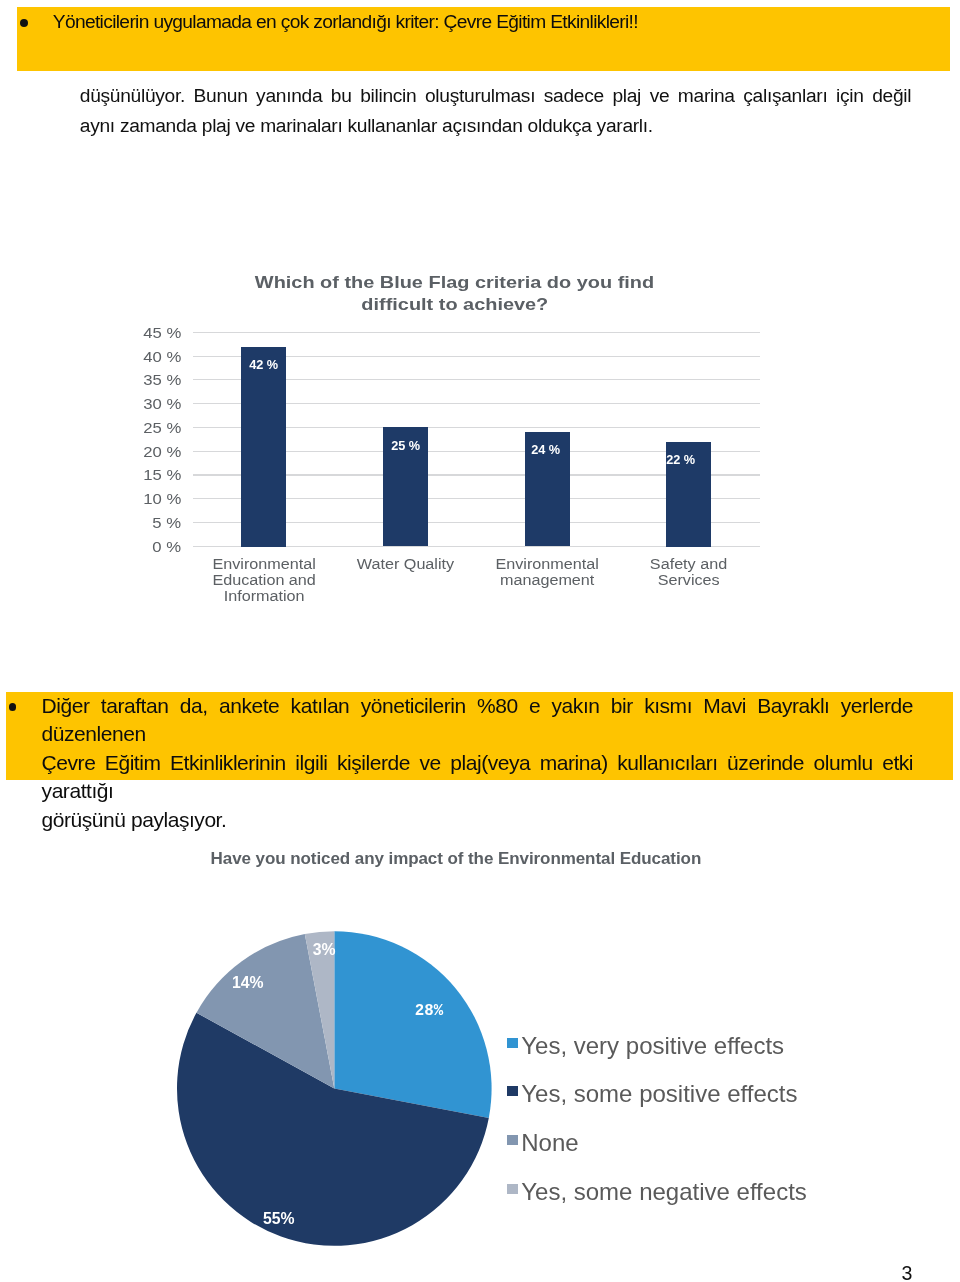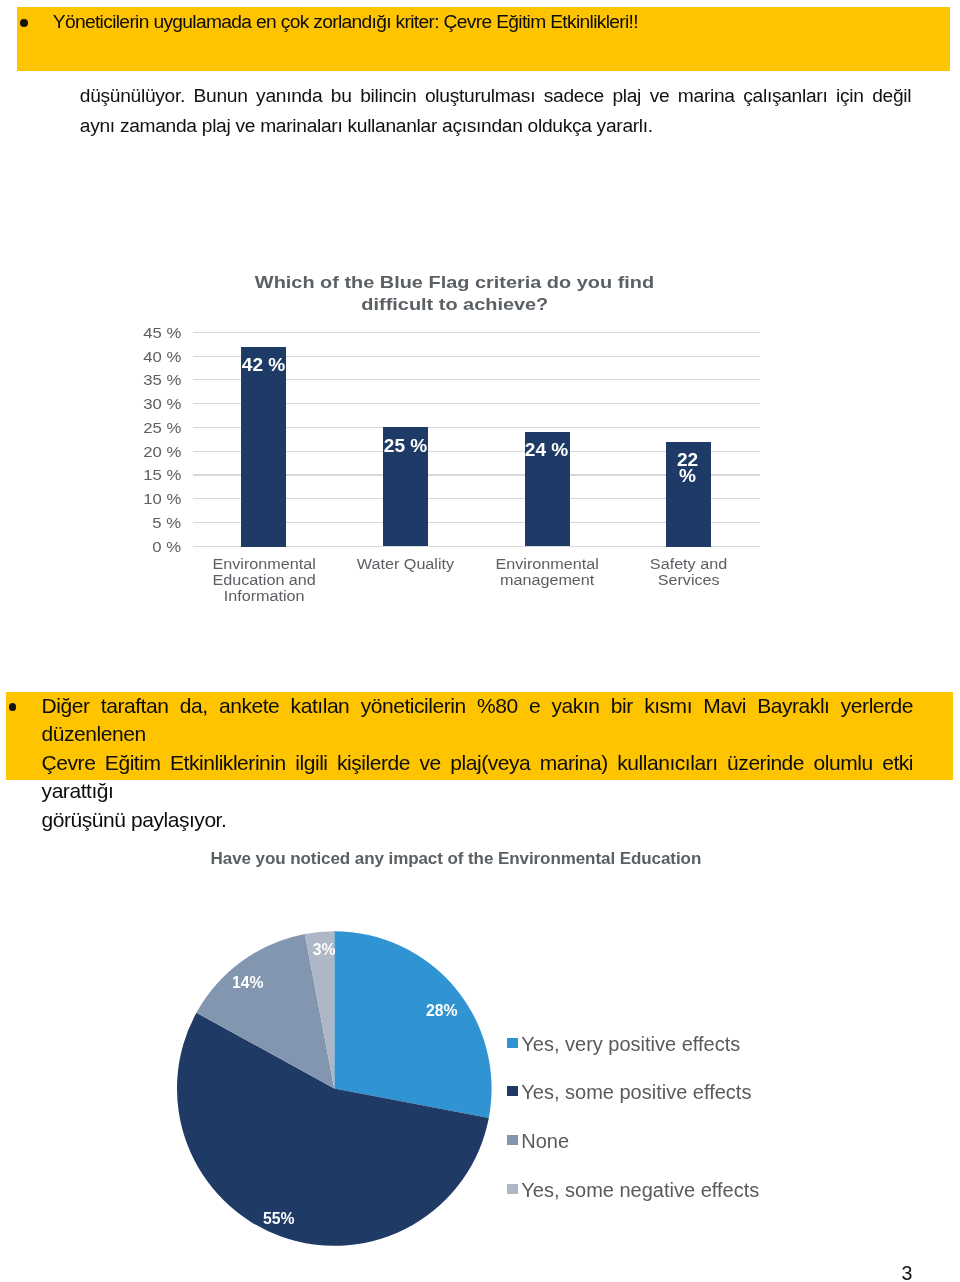--- a/index.html
+++ b/index.html
@@ -35,35 +35,35 @@
   .bar-chart{position:absolute;left:0;top:255px;width:960px;height:380px;
     font-family:"Liberation Sans",sans-serif;color:#595f63;}
   .bc-title{position:absolute;left:0;top:17.3px;width:909px;text-align:center;
     font-size:17px;font-weight:bold;line-height:21.6px;color:#5b6065;}
   .bc-title span{display:inline-block;transform:scaleX(1.171);transform-origin:center;}
   .bc-plot{position:absolute;left:0;top:0;width:960px;height:300px;}
   .bc-ylabel{position:absolute;text-align:right;font-size:14.6px;color:#5c6064;line-height:15px;}
   .bc-ylabel span{display:inline-block;transform:scaleX(1.145);transform-origin:100% 50%;}
   .gl{position:absolute;height:1.2px;background:#d7d8da;}
   .bar{position:absolute;background:#21386a;}
-  .bar-val{position:absolute;color:#fff;font-weight:bold;font-size:18px;line-height:16px;}
+  .bar-val{position:absolute;color:#fff;font-weight:bold;font-size:12px;line-height:16px;}
   .bar-val span{display:inline-block;transform:scaleX(1.06);transform-origin:center;}
   .bc-xlabel{position:absolute;text-align:center;font-size:14.45px;color:#5c6064;line-height:15.85px;}
   .bc-xlabel span{display:inline-block;transform:scaleX(1.12);transform-origin:center;}
 
   
   .pie-chart{position:absolute;left:0;top:835px;width:960px;height:430px;
     font-family:"Liberation Sans",sans-serif;}
   .pc-title{position:absolute;left:154.9px;top:13.7px;width:602px;text-align:center;
     font-size:17px;font-weight:bold;line-height:19.2px;color:#5b6065;letter-spacing:-0.075px;}
   .pc-canvas{position:absolute;left:0;top:0;width:960px;height:430px;}
   .pc-legend{position:absolute;left:0;top:0;width:0;height:0;}
   .lg-item{position:absolute;display:flex;align-items:flex-start;}
   .lg-sw{width:11.3px;height:10.2px;display:inline-block;}
-  .lg-tx{margin-left:3.2px;font-size:20px;color:#5a5a5a;line-height:1;white-space:nowrap;position:relative;top:-4px;}
+  .lg-tx{margin-left:3.2px;font-size:24px;color:#5a5a5a;line-height:1;white-space:nowrap;position:relative;top:-4px;}
   .pie-val{position:absolute;color:#fff;font-weight:bold;font-size:16.7px;line-height:17px;}
   .pie-val span{display:inline-block;transform:scaleX(0.945);transform-origin:center;}
 
   .page-num{position:absolute;left:901.5px;top:1264.1px;font-size:19.6px;color:#111;
     line-height:19.6px;font-family:"Liberation Sans",sans-serif;}
 </style>
 </head>
 <body>
 
 <div class="page">
@@ -109,21 +109,21 @@
           <div class="gl" style="left: 192.5px; top: 290.6px; width: 567px;"></div>
         </div>
       <div class="bc-bars">
           <div class="bar" style="left: 241px; width: 44.5px; top: 92px; height: 200px; background: rgb(30, 58, 103);"></div>
           <div class="bar-val" style="left: 241.525px; width: 44.5px; text-align: center; top: 101.953px;"><span>42 %</span></div>
           <div class="bar" style="left: 383px; width: 44.5px; top: 172px; height: 119px; background: rgb(30, 58, 103);"></div>
           <div class="bar-val" style="left: 383.275px; width: 44.5px; text-align: center; top: 182.722px;"><span>25 %</span></div>
           <div class="bar" style="left: 525px; width: 44.5px; top: 177px; height: 114px; background: rgb(30, 58, 103);"></div>
           <div class="bar-val" style="left: 525.025px; width: 42px; text-align: center; top: 187.473px;"><span>24 %</span></div>
           <div class="bar" style="left: 666px; width: 44.5px; top: 187px; height: 105px; background: rgb(30, 58, 103);"></div>
-          <div class="bar-val" style="left: 666.775px; width: 41px; text-align: center; top: 196.976px;"><span>22 %</span></div>
+          <div class="bar-val" style="left: 666.775px; width: 41px; top: 196.976px;"><span>22 %</span></div>
         </div>
     </div>
     <div class="bc-xaxis">
         <div class="bc-xlabel" style="left: 193px; width: 142px; top: 302.3px;"><span>Environmental</span><br><span>Education and</span><br><span>Information</span></div>
         <div class="bc-xlabel" style="left: 334px; width: 142px; top: 302.3px;"><span>Water Quality</span></div>
         <div class="bc-xlabel" style="left: 476px; width: 142px; top: 302.3px;"><span>Environmental</span><br><span>management</span></div>
         <div class="bc-xlabel" style="left: 618px; width: 142px; top: 302.3px;"><span>Safety and</span><br><span>Services</span></div>
       </div>
   </div>
 
@@ -140,21 +140,21 @@
     <div class="pc-title">
       <span>Have you noticed any impact of the Environmental Education</span><br>
     </div>
     <div class="pc-canvas">
         <svg width="960" height="430" style="position: absolute; left: 0px; top: 0px;">
           <path d="M 334.3 253.5 L 334.30 96.20 A 157.3 157.3 0 0 1 488.81 282.98 Z" fill="#3194D2"></path>
           <path d="M 334.3 253.5 L 488.81 282.98 A 157.3 157.3 0 1 1 196.46 177.72 Z" fill="#1F3A65"></path>
           <path d="M 334.3 253.5 L 196.46 177.72 A 157.3 157.3 0 0 1 304.82 98.99 Z" fill="#8296B0"></path>
           <path d="M 334.3 253.5 L 304.82 98.99 A 157.3 157.3 0 0 1 334.30 96.20 Z" fill="#AEB7C6"></path>
         </svg>
-        <div class="pie-val" style="left: 398px; top: 166.578px; width: 60px; text-align: right;"><span>28%</span></div>
+        <div class="pie-val" style="left: 414px; top: 166.578px; width: 60px; text-align: left; font-family: Liberation Mono, monospace;"><span>28%</span></div>
         <div class="pie-val" style="left: 249.128px; top: 362.792px; width: 60px; text-align: center; margin-top: 12px;"><span>55%</span></div>
         <div class="pie-val" style="left: 218px; top: 139.448px; width: 60px; text-align: center;"><span>14%</span></div>
         <div class="pie-val" style="left: 293.61px; top: 105.568px; width: 60px; text-align: center;"><span>3%</span></div>
       </div>
     <div class="pc-legend">
         <div class="lg-item" style="left: 506.8px; top: 203px;">
           <span class="lg-sw" style="background: rgb(49, 148, 210);"></span>
           <span class="lg-tx">Yes, very positive effects</span>
         </div>
         <div class="lg-item" style="left: 506.8px; top: 251.3px;">

